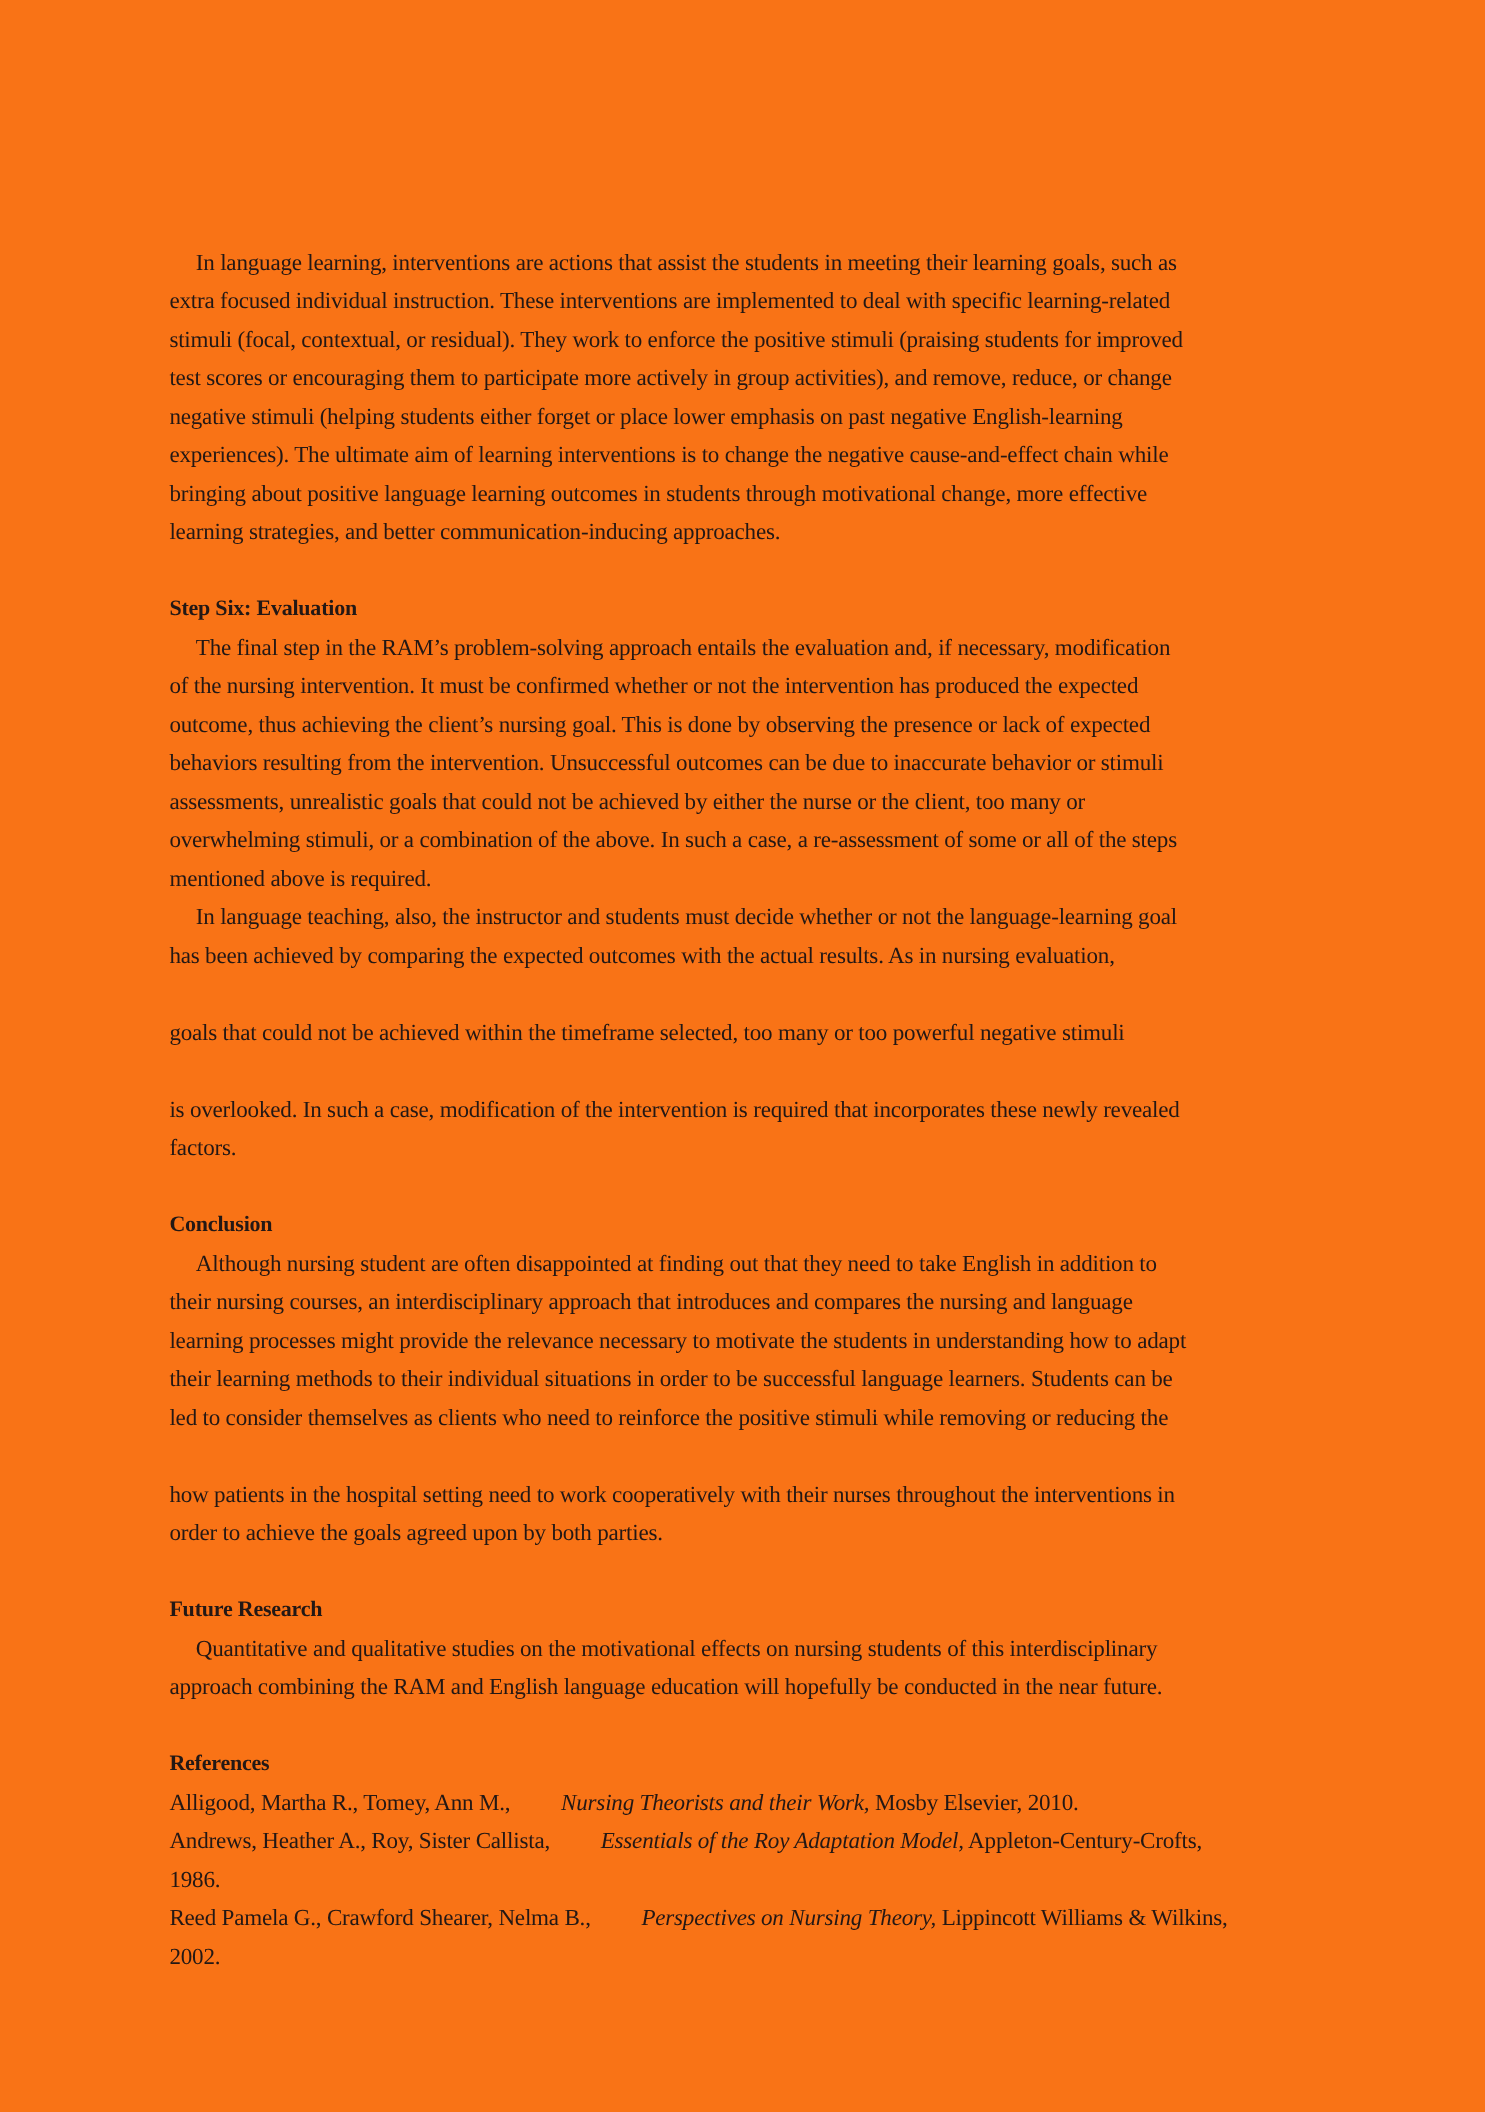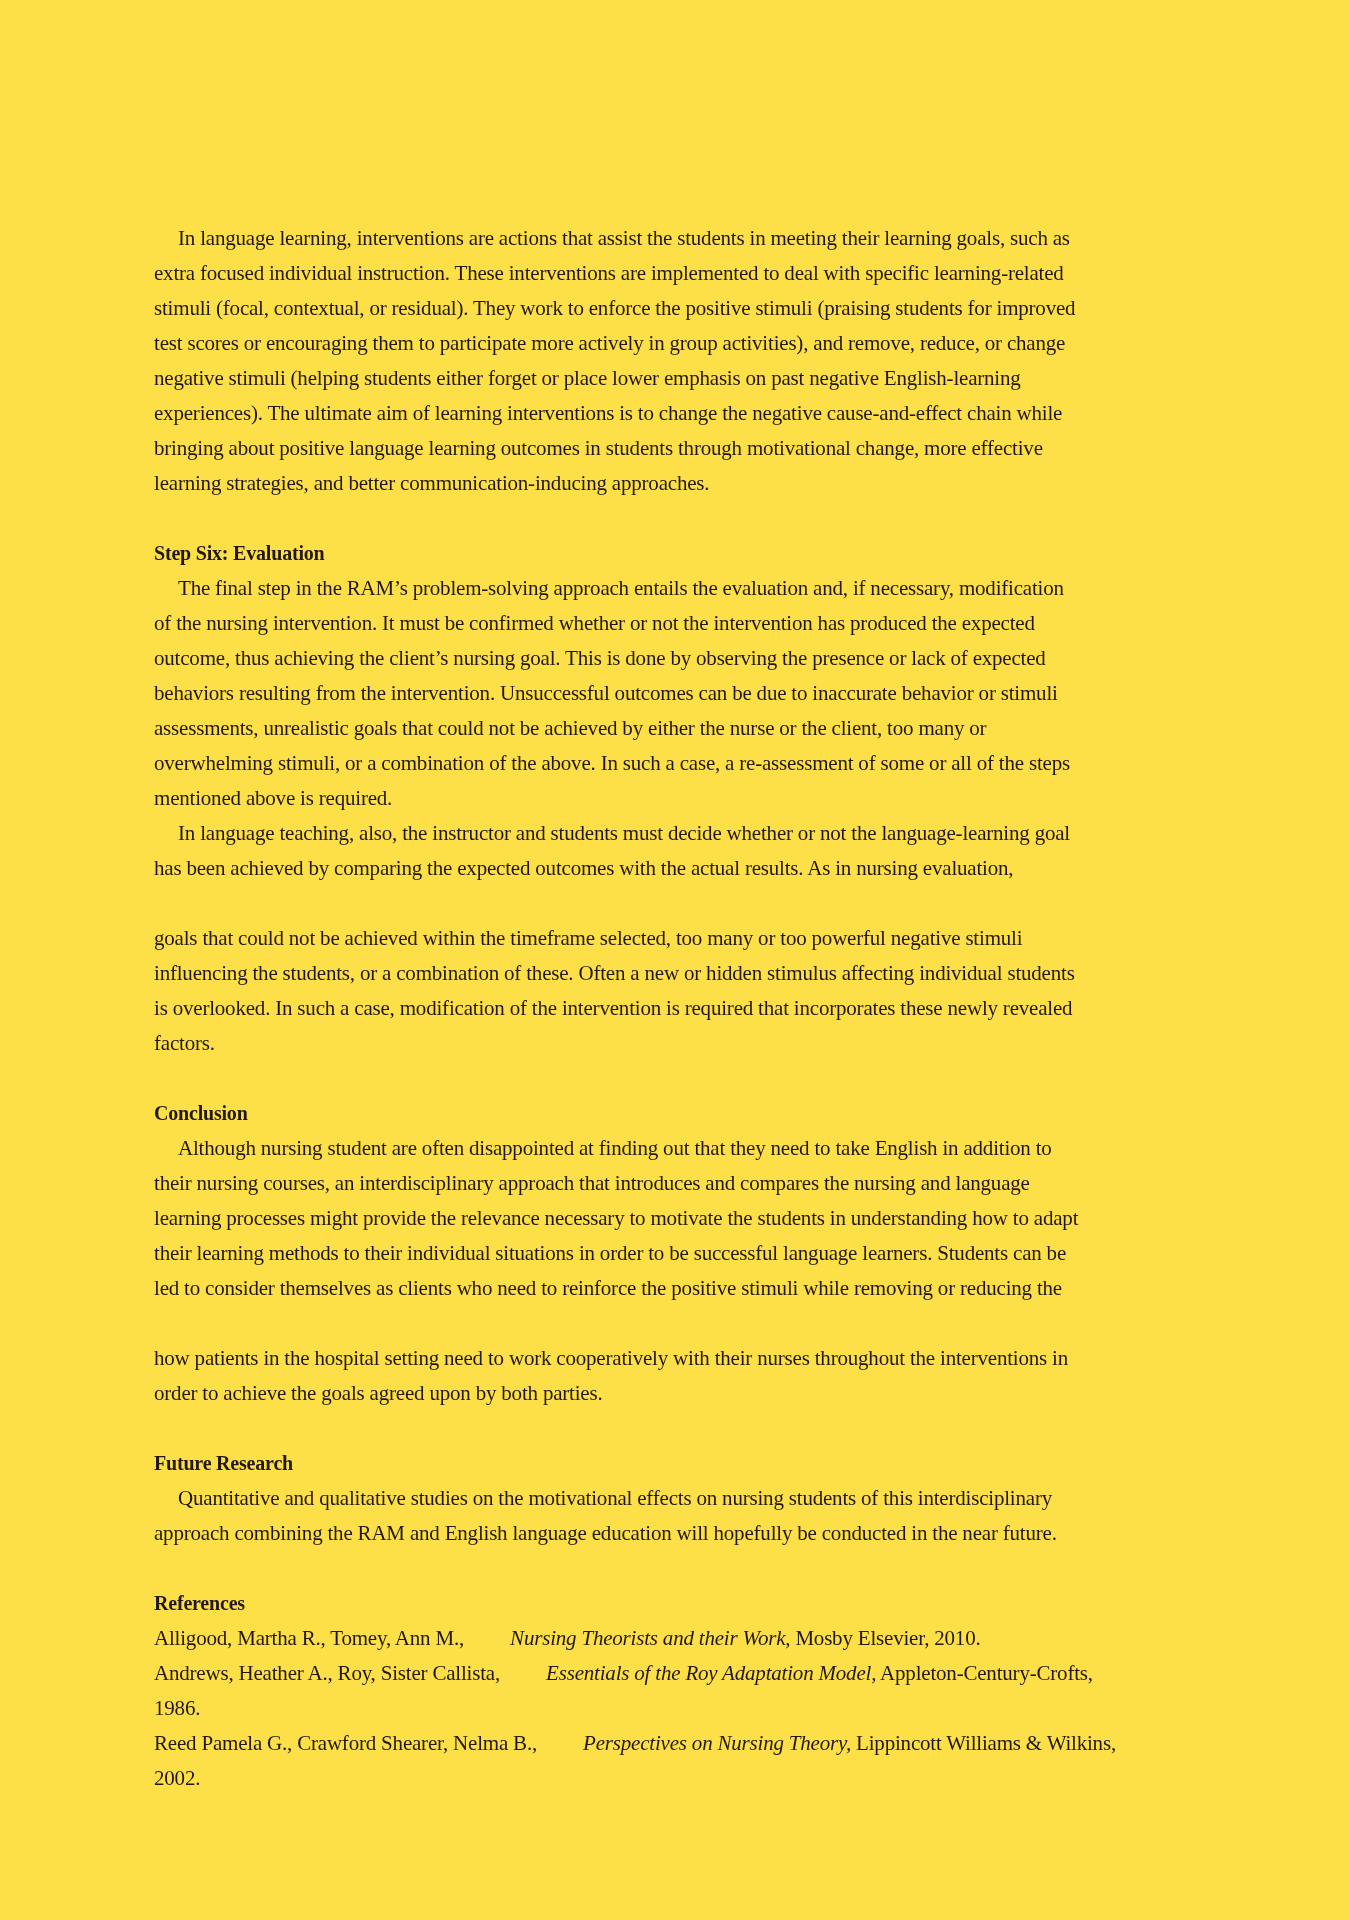--- a/index.html
+++ b/index.html
@@ -14,21 +14,21 @@
       overflow: hidden;
       font-family: "Liberation Serif", "DejaVu Serif", serif;
       color: #231815;
     }
     .page {
       position: absolute;
       left: 0;
       top: 0;
       width: 1350px;
       height: 1920px;
-      background: #fde047;
+      background: #f97316;
     }
     .line {
       position: absolute;
       left: 154px;
       height: 30px;
       line-height: 30px;
       font-size: 21px;
       white-space: nowrap;
       transform-origin: left center;
       letter-spacing: -0.2px;
@@ -59,21 +59,20 @@
   <div class="line" style="top:608px">of the nursing intervention. It must be confirmed whether or not the intervention has produced the expected</div>
   <div class="line" style="top:643px">outcome, thus achieving the client’s nursing goal. This is done by observing the presence or lack of expected</div>
   <div class="line" style="top:678px">behaviors resulting from the intervention. Unsuccessful outcomes can be due to inaccurate behavior or stimuli</div>
   <div class="line" style="top:713px">assessments, unrealistic goals that could not be achieved by either the nurse or the client, too many or</div>
   <div class="line" style="top:748px">overwhelming stimuli, or a combination of the above. In such a case, a re-assessment of some or all of the steps</div>
   <div class="line" style="top:783px">mentioned above is required.</div>
 
   <div class="line indent" style="top:818px">In language teaching, also, the instructor and students must decide whether or not the language-learning goal</div>
   <div class="line" style="top:853px">has been achieved by comparing the expected outcomes with the actual results. As in nursing evaluation,</div>
   <div class="line" style="top:923px">goals that could not be achieved within the timeframe selected, too many or too powerful negative stimuli</div>
-  <div class="line" style="top:958px">influencing the students, or a combination of these. Often a new or hidden stimulus affecting individual students</div>
   <div class="line" style="top:993px">is overlooked. In such a case, modification of the intervention is required that incorporates these newly revealed</div>
   <div class="line" style="top:1028px">factors.</div>
 
   <div class="line heading" style="top:1098px">Conclusion</div>
   <div class="line indent" style="top:1133px">Although nursing student are often disappointed at finding out that they need to take English in addition to</div>
   <div class="line" style="top:1168px">their nursing courses, an interdisciplinary approach that introduces and compares the nursing and language</div>
   <div class="line" style="top:1203px">learning processes might provide the relevance necessary to motivate the students in understanding how to adapt</div>
   <div class="line" style="top:1238px">their learning methods to their individual situations in order to be successful language learners. Students can be</div>
   <div class="line" style="top:1273px">led to consider themselves as clients who need to reinforce the positive stimuli while removing or reducing the</div>
   <div class="line" style="top:1343px">how patients in the hospital setting need to work cooperatively with their nurses throughout the interventions in</div>

